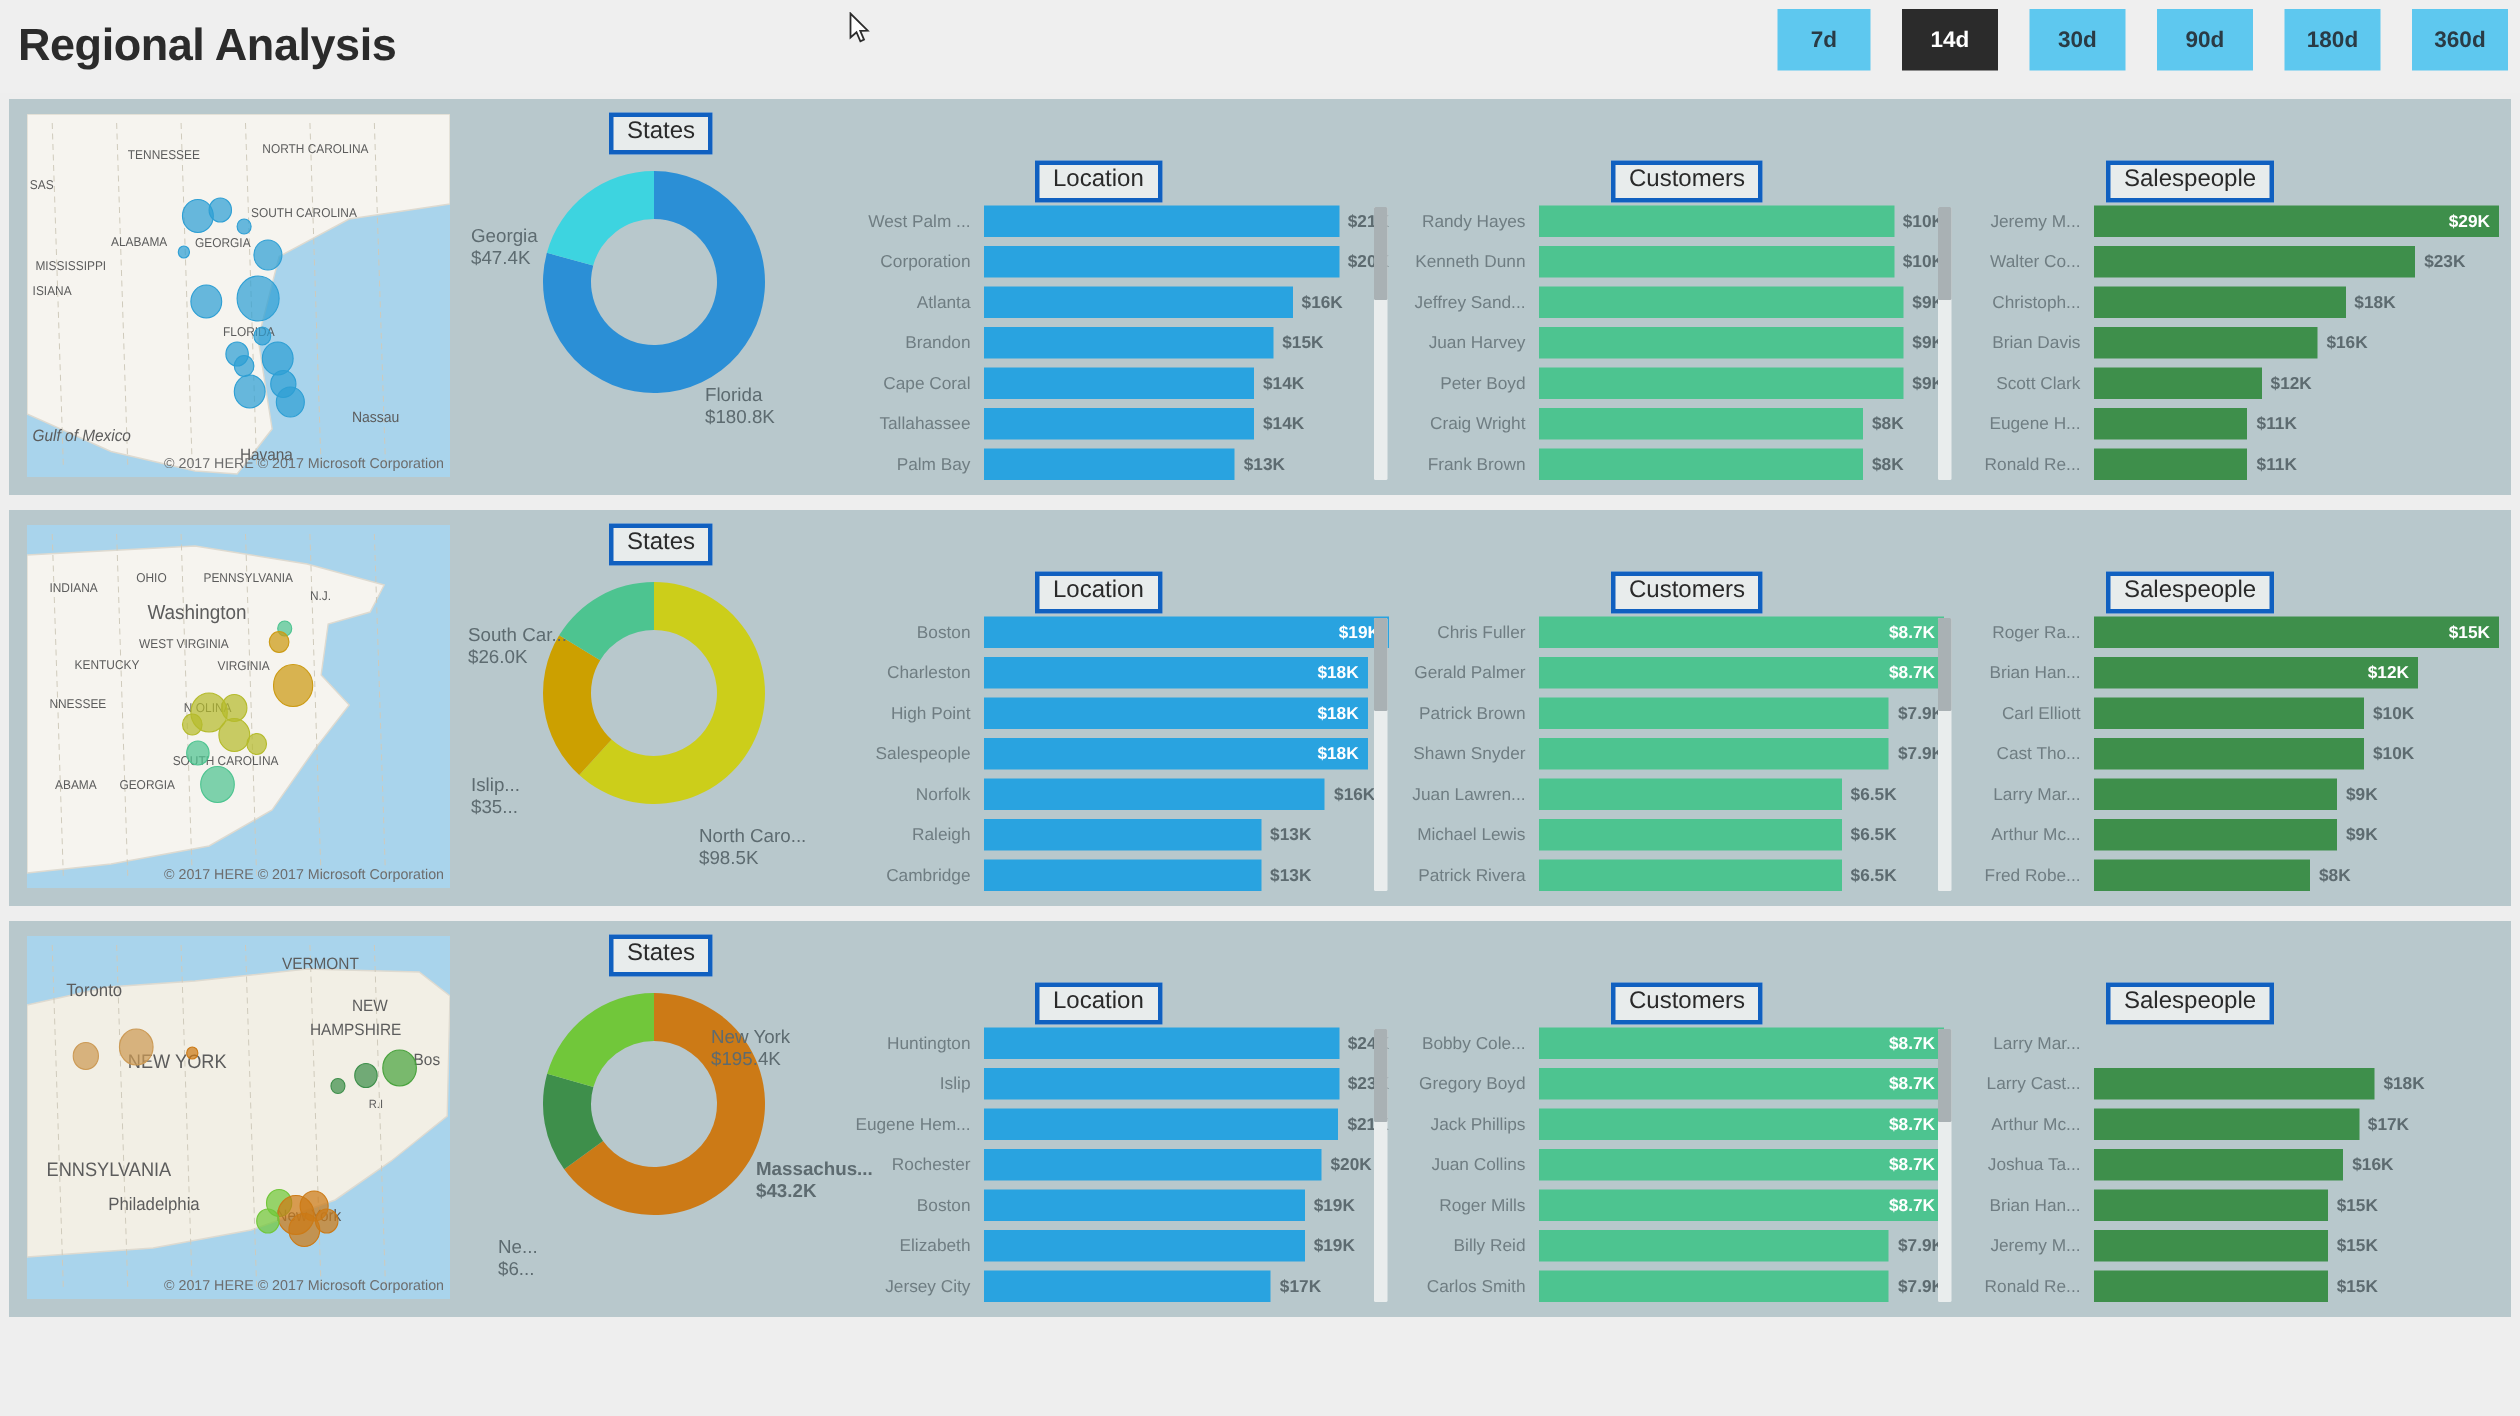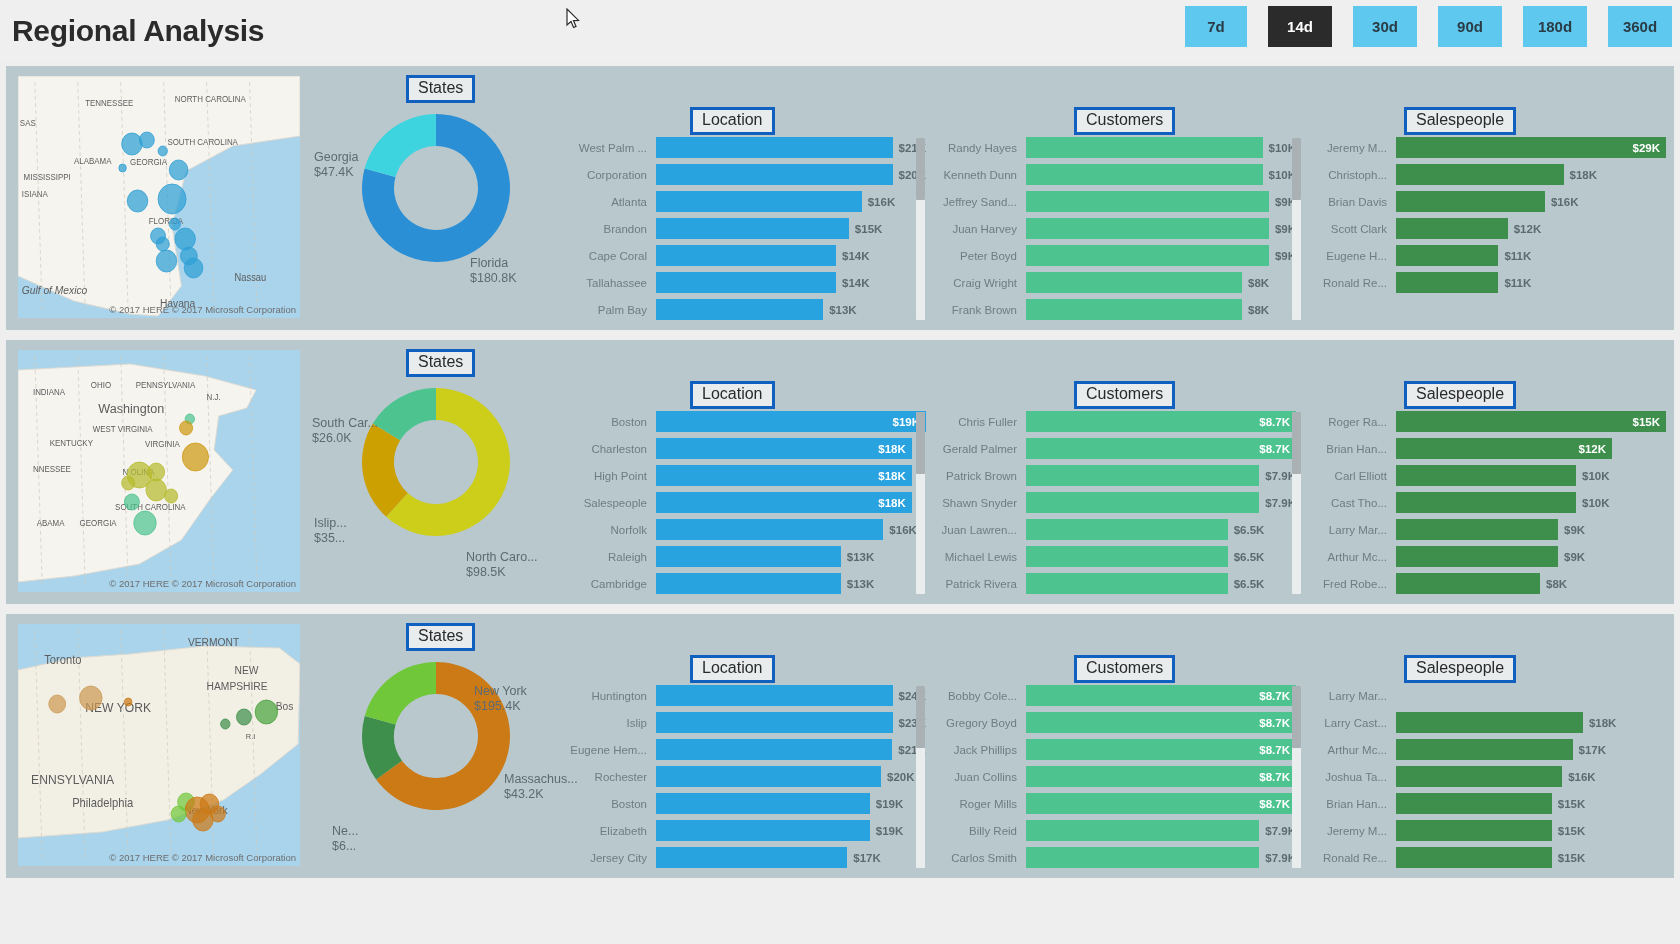--- a/index.html
+++ b/index.html
@@ -410,20 +410,27 @@
         <div class="panel-title">Salespeople</div>
         <div class="bars-area">
           <div class="bar-row">
             <div class="bar-label">Jeremy M...</div>
             <div class="bar-track">
               <div class="bar-fill" style="width: 100%; background: rgb(62, 143, 75);"></div>
               <span class="bar-value inside" style="left: calc(100% - 6px); transform: translate(-100%, -50%);">$29K</span>
             </div>
           </div>
           <div class="bar-row">
+            <div class="bar-label">Walter Co...</div>
+            <div class="bar-track">
+              <div class="bar-fill" style="width: 79.3103%; background: rgb(62, 143, 75);"></div>
+              <span class="bar-value">$23K</span>
+            </div>
+          </div>
+          <div class="bar-row">
             <div class="bar-label">Christoph...</div>
             <div class="bar-track">
               <div class="bar-fill" style="width: 62.069%; background: rgb(62, 143, 75);"></div>
               <span class="bar-value">$18K</span>
             </div>
           </div>
           <div class="bar-row">
             <div class="bar-label">Brian Davis</div>
             <div class="bar-track">
               <div class="bar-fill" style="width: 55.1724%; background: rgb(62, 143, 75);"></div>
@@ -727,21 +734,21 @@
         <div class="donut-wrap">
           <svg class="donut-svg" width="160" height="160" viewBox="0 0 160 160">
             <path d="M80,6 A74,74 0 1 1 20.123652103663396,123.48359417753858 L46.01612686964679,104.67987777644082 A42,42 0 1 0 80,38 Z" fill="#cc7a16"></path>
             <path d="M20.123652103663396,123.48359417753858 A74,74 0 0 1 8.777787710589777,59.91526757454353 L39.57658221411852,68.60055727203822 A42,42 0 0 0 46.01612686964679,104.67987777644082 Z" fill="#3e8f4b"></path>
             <path d="M8.777787710589777,59.91526757454353 A74,74 0 0 1 79.99999999999999,6 L79.99999999999999,38 A42,42 0 0 0 39.57658221411852,68.60055727203822 Z" fill="#71c73a"></path>
           </svg>
           <div class="donut-label" style="top: 36px; left: 166px;">
             <div>New York</div>
             <div>$195.4K</div>
           </div>
-          <div class="donut-label" style="top: 124px; left: 196px;">
+          <div class="donut-label" style="top: 124px; left: 196px; font-weight: bold;">
             <div>Massachus...</div>
             <div>$43.2K</div>
           </div>
           <div class="donut-label" style="top: 176px; left: 24px;">
             <div>Ne...</div>
             <div>$6...</div>
           </div>
         </div>
       </div>
       <div class="panel bars-panel loc-panel">

